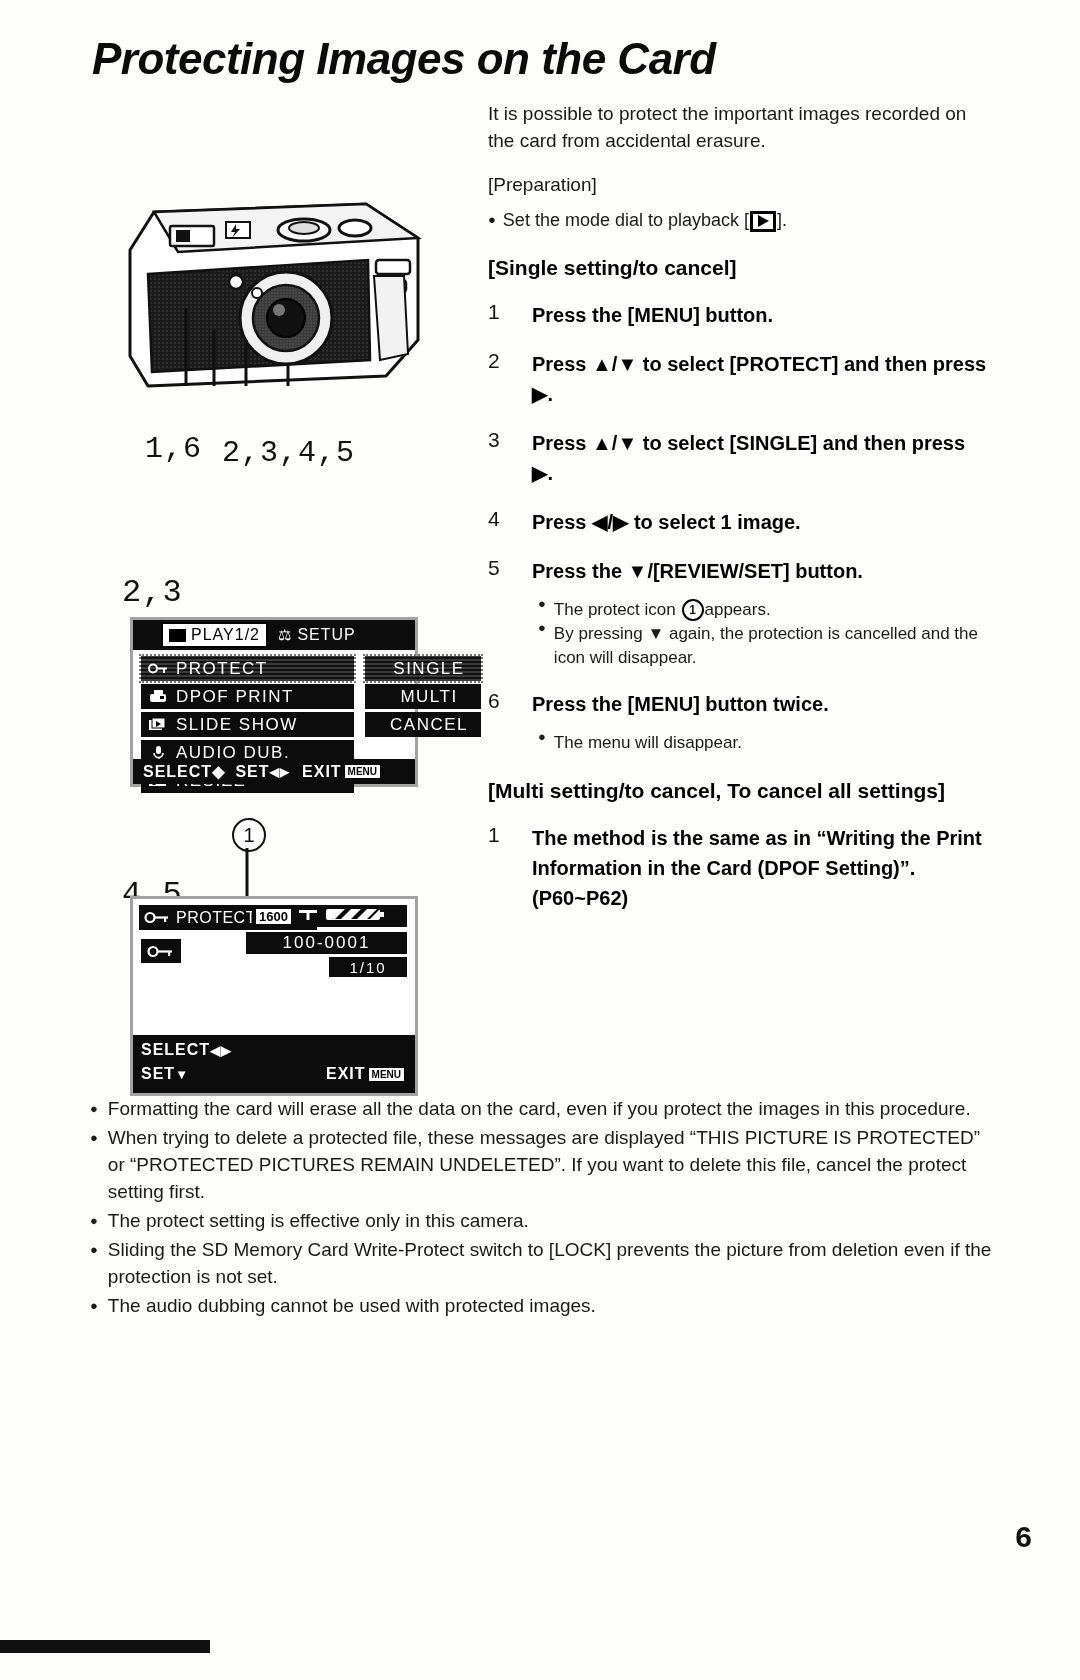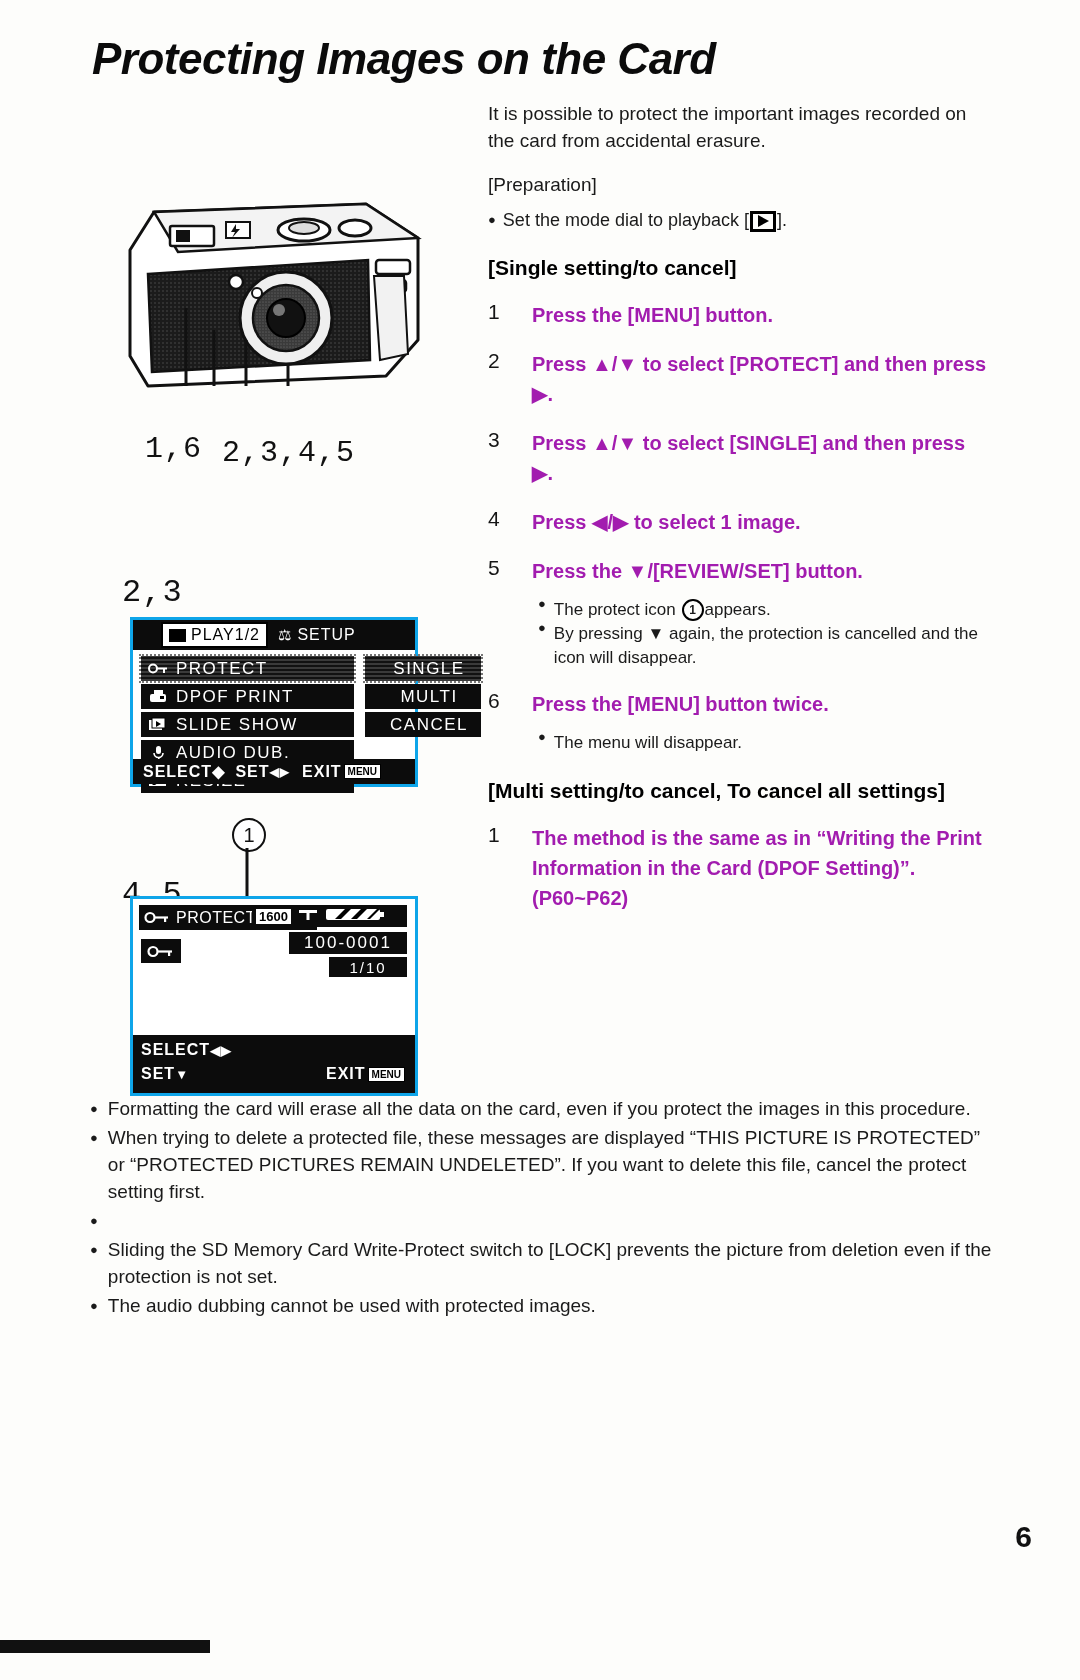--- a/index.html
+++ b/index.html
@@ -35,37 +35,37 @@
   }
   .keybox .tri{
     width:0;height:0;border-left:11px solid #000;
     border-top:6px solid transparent;border-bottom:6px solid transparent;
   }
   .sechead{
     font-size:21px;font-weight:bold;margin-top:22px;color:#000;line-height:27px;
   }
   .step{display:flex;margin-top:19px;}
   .step .num{width:44px;flex:0 0 44px;font-size:21px;color:#151515;}
-  .step .txt{font-size:20px;font-weight:bold;line-height:30px;color:#a21caf;}
+  .step .txt{font-size:20px;font-weight:bold;line-height:30px;color:#000000;}
   .subnotes{margin:12px 0 0 50px;}
   .subnote{display:flex;gap:8px;font-size:17px;line-height:24px;color:#1a1a1a;}
   .circled{
     display:inline-flex;align-items:center;justify-content:center;
     width:18px;height:18px;border:2px solid #000;border-radius:50%;
     font-size:12px;font-weight:bold;vertical-align:middle;margin:0 1px;
     line-height:1;
   }
 
   
   .camera-wrap{position:absolute;left:118px;top:190px;width:310px;height:230px;}
   .calllabel{
     position:absolute;font-size:30px;color:#111;letter-spacing:1px;font-family:Liberation Mono, monospace;
   }
   .lcd{
-    position:absolute;background:#fff;border:3px solid #0ea5e9;box-sizing:border-box;
+    position:absolute;background:#fff;border:3px solid #a3a3a3;box-sizing:border-box;
   }
   .menubar{
     height:30px;background:#0c0c0c;display:flex;align-items:center;
     color:#fff;font-size:16px;letter-spacing:1px;
   }
   .tab-active{
     background:#fff;color:#000;height:26px;margin:0 2px 0 28px;padding:0 6px;
     display:flex;align-items:center;gap:5px;border:2px solid #000;box-sizing:border-box;
   }
   .tab-plain{display:flex;align-items:center;gap:5px;padding:0 8px;}
@@ -118,21 +118,21 @@
   .rev-prot{
     position:absolute;left:8px;top:40px;width:40px;height:24px;background:#0c0c0c;
     border:2px solid #0c0c0c;box-sizing:border-box;display:flex;align-items:center;justify-content:center;
   }
   .rev-info{
     position:absolute;right:8px;top:6px;width:155px;height:22px;background:#0c0c0c;color:#fff;
     display:flex;align-items:center;gap:6px;padding:0 4px;box-sizing:border-box;font-size:13px;
   }
   .iso{background:#fff;color:#000;font-size:13px;font-weight:bold;padding:0 3px;letter-spacing:0;}
   .rev-file{
-    position:absolute;right:8px;top:33px;width:118px;height:22px;background:#0c0c0c;color:#fff;
+    position:absolute;right:8px;top:33px;width:161px;height:22px;background:#0c0c0c;color:#fff;
     display:flex;align-items:center;justify-content:center;font-size:17px;letter-spacing:2px;
   }
   .rev-count{
     position:absolute;right:8px;top:58px;width:78px;height:20px;background:#0c0c0c;color:#fff;
     display:flex;align-items:center;justify-content:center;font-size:15px;letter-spacing:2px;
   }
   .rev-foot{
     position:absolute;left:0;right:0;bottom:0;height:58px;background:#0c0c0c;color:#fff;
     font-size:16px;font-weight:bold;letter-spacing:1px;
   }
@@ -461,20 +461,21 @@
     <div class="note">
       <span class="d">●</span>
       <span>Formatting the card will erase all the data on the card, even if you protect the images in this procedure.</span>
     </div>
     <div class="note">
       <span class="d">●</span>
       <span>When trying to delete a protected file, these messages are displayed “THIS PICTURE IS PROTECTED” or “PROTECTED PICTURES REMAIN UNDELETED”. If you want to delete this file, cancel the protect setting first.</span>
     </div>
     <div class="note">
       <span class="d">●</span>
+      <span>The protect setting is effective only in this camera.</span>
     </div>
     <div class="note">
       <span class="d">●</span>
       <span>Sliding the SD Memory Card Write-Protect switch to [LOCK] prevents the picture from deletion even if the protection is not set.</span>
     </div>
     <div class="note">
       <span class="d">●</span>
       <span>The audio dubbing cannot be used with protected images.</span>
     </div>
   </div>

